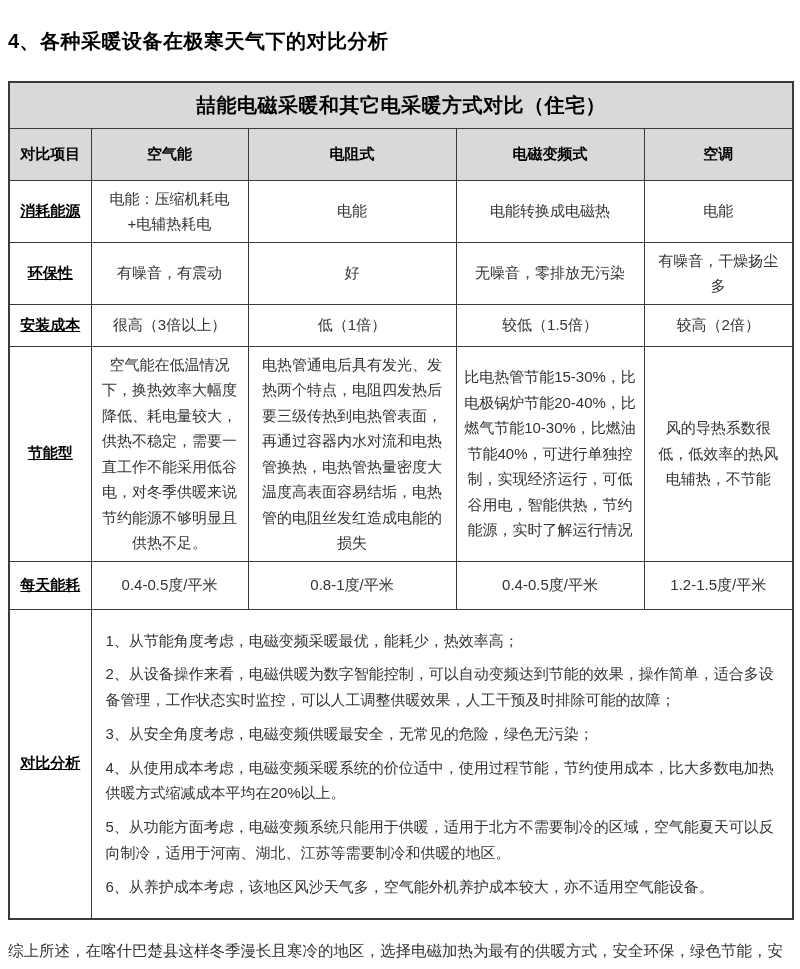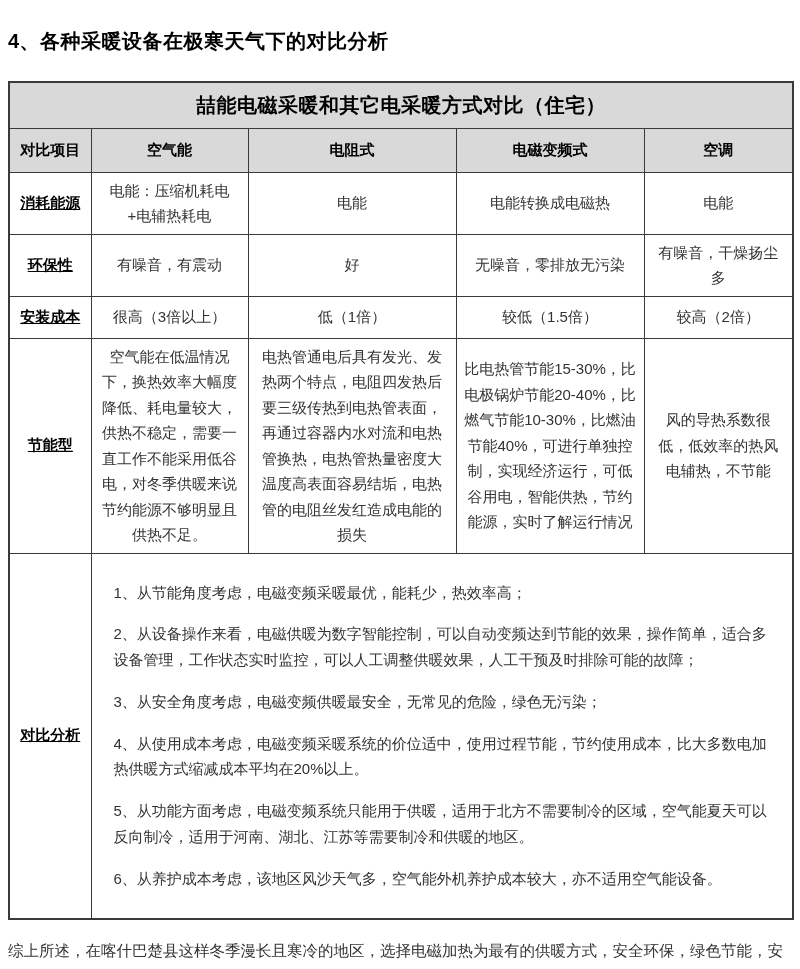--- a/index.html
+++ b/index.html
@@ -41,21 +41,21 @@
     text-align: center;
     height: 46px;
     letter-spacing: 0.5px;
     margin-left: 30px;
   }
   td.col-header {
     background: #d9d9d9;
     font-size: 15px;
     font-weight: bold;
     text-align: center;
-    height: 44px;
+    height: 52px;
   }
   td.row-label {
     font-size: 15px;
     font-weight: bold;
     text-align: center;
     padding: 4px 2px;
     color: #000;
     text-decoration: underline;
   }
   td.data {
@@ -71,21 +71,21 @@
   tr.r-safety td  { height: 50px; }
   tr.r-comfort td { height: 45px; }
   tr.r-daily td   { height: 48px; }
   td.analysis-cell {
     font-size: 15px;
     color: #333;
     text-align: left;
     line-height: 1.72;
     padding: 10px 8px 10px 6px;
   }
-  td.analysis-cell .a-line { margin: 16px; }
+  td.analysis-cell .a-line { margin: 8px; }
   .conclusion {
     font-size: 15.5px;
     color: #333;
     line-height: 2.45;
     margin: 12px 0 0 0;
   }
 </style>
 </head>
 <body>
 
@@ -142,20 +142,27 @@
     <tr>
       <td class="row-label">节能型</td>
       <td class="data">空气能在低温情况下，换热效率大幅度降低、耗电量较大，供热不稳定，需要一直工作不能采用低谷电，对冬季供暖来说节约能源不够明显且供热不足。</td>
       <td class="data">电热管通电后具有发光、发热两个特点，电阻四发热后要三级传热到电热管表面，再通过容器内水对流和电热管换热，电热管热量密度大温度高表面容易结垢，电热管的电阻丝发红造成电能的损失</td>
       <td class="data">比电热管节能15-30%，比电极锅炉节能20-40%，比燃气节能10-30%，比燃油节能40%，可进行单独控制，实现经济运行，可低谷用电，智能供热，节约能源，实时了解运行情况</td>
       <td class="data">风的导热系数很低，低效率的热风电辅热，不节能</td>
     </tr>
 
 
 
+    <tr class="r-daily">
+      <td class="row-label">每天能耗</td>
+      <td class="data">0.4-0.5度/平米</td>
+      <td class="data">0.8-1度/平米</td>
+      <td class="data">0.4-0.5度/平米</td>
+      <td class="data">1.2-1.5度/平米</td>
+    </tr>
 
     <tr>
       <td class="row-label">对比分析</td>
       <td colspan="4" class="analysis-cell">
         <div class="a-line">1、从节能角度考虑，电磁变频采暖最优，能耗少，热效率高；</div>
         <div class="a-line">2、从设备操作来看，电磁供暖为数字智能控制，可以自动变频达到节能的效果，操作简单，适合多设备管理，工作状态实时监控，可以人工调整供暖效果，人工干预及时排除可能的故障；</div>
         <div class="a-line">3、从安全角度考虑，电磁变频供暖最安全，无常见的危险，绿色无污染；</div>
         <div class="a-line">4、从使用成本考虑，电磁变频采暖系统的价位适中，使用过程节能，节约使用成本，比大多数电加热供暖方式缩减成本平均在20%以上。</div>
         <div class="a-line">5、从功能方面考虑，电磁变频系统只能用于供暖，适用于北方不需要制冷的区域，空气能夏天可以反向制冷，适用于河南、湖北、江苏等需要制冷和供暖的地区。</div>
         <div class="a-line">6、从养护成本考虑，该地区风沙天气多，空气能外机养护成本较大，亦不适用空气能设备。</div>

